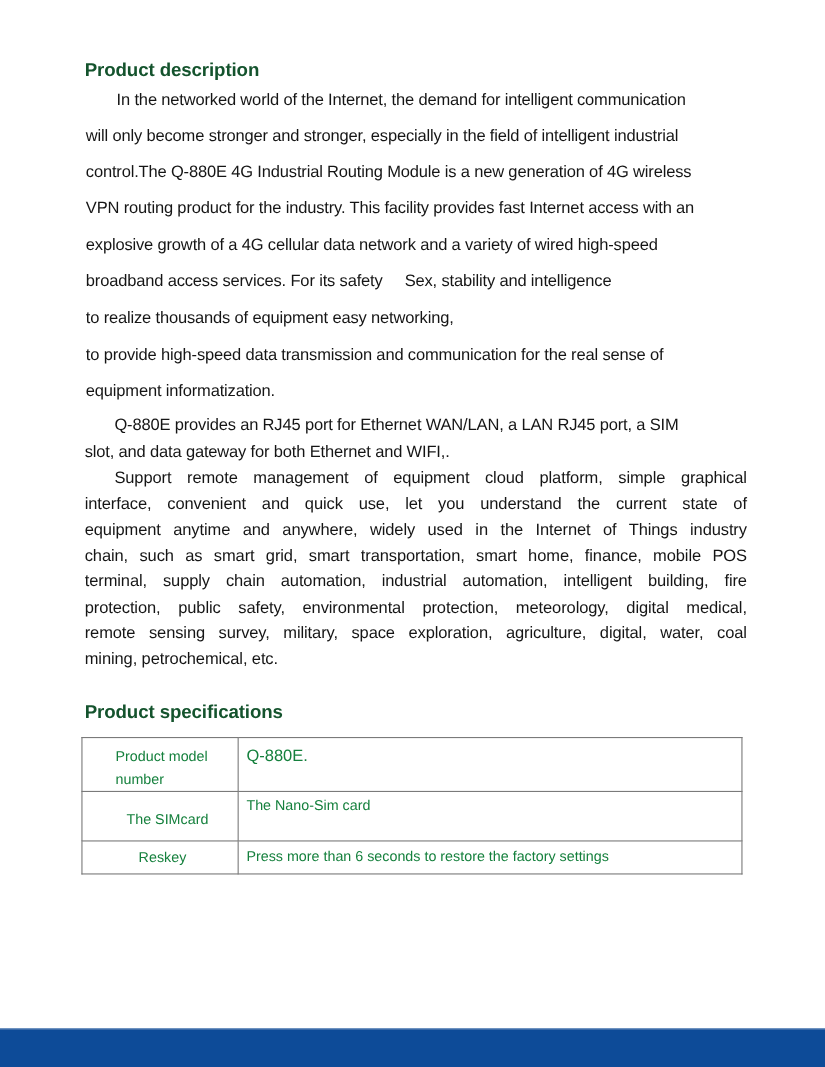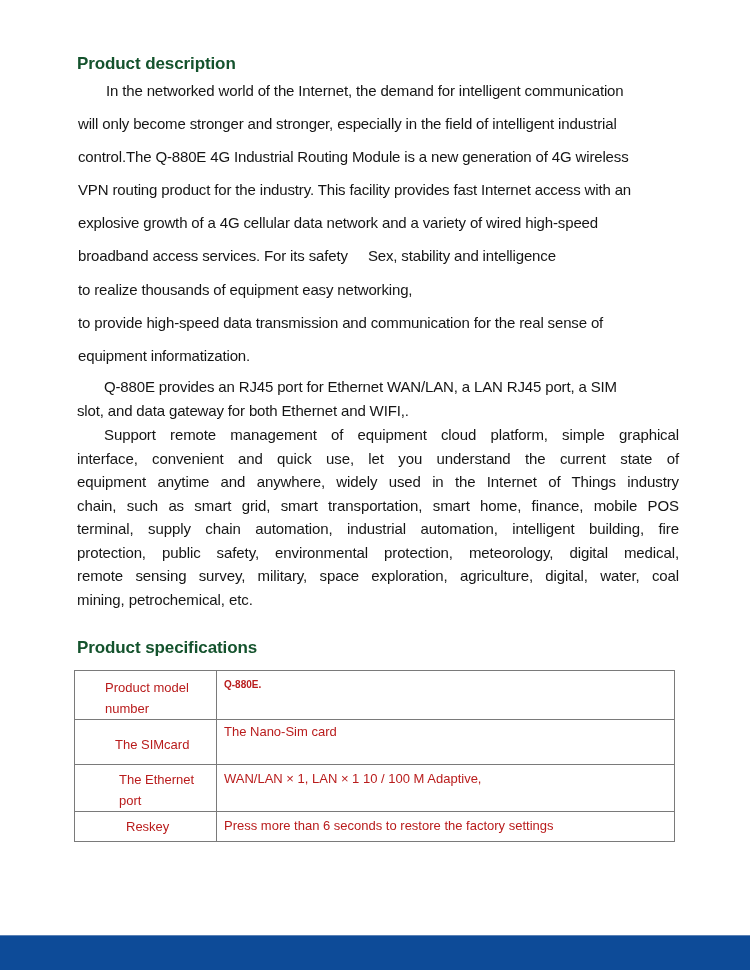--- a/index.html
+++ b/index.html
@@ -16,21 +16,21 @@
     position: absolute; left: 78px; font-size: 15px; white-space: nowrap; color: #151515;
     letter-spacing: -0.15px;
   }
   .just {
     position: absolute; left: 77px; width: 602px; font-size: 15px; color: #151515;
     text-align: justify; text-align-last: justify; white-space: nowrap; letter-spacing: -0.1px;
   }
   .just.last { text-align-last: left; }
   table.spec {
     position: absolute; left: 74px; top: 670px; width: 601px;
-    border-collapse: collapse; font-size: 13px; color: #b91c1c;
+    border-collapse: collapse; font-size: 13px; color: #15803d;
   }
   table.spec td { border: 1px solid #7a7a7a; vertical-align: top; padding: 0; }
   td.k { width: 141px; }
   td.v { padding-left: 7px !important; }
   .klabel { display: block; line-height: 21px; }
   .footer {
     position: absolute; left: 0; top: 935px; width: 750px; height: 35px;
     background: #0d4b98; border-top: 1px solid #5b82b5;
   }
 </style>
@@ -66,42 +66,31 @@
 <table class="spec">
   <tbody>
       <tr style="height:47px;">
     <td class="k">
       <div style="padding:6px 0 0 30px;">
         <span class="klabel">Product model</span>
         <span class="klabel">number</span>
       </div>
     </td>
     <td class="v">
-      <div style="padding-top:8px; font-size:10px;font-weight:bold;">Q-880E.</div>
+      <div style="padding-top:8px; font-size:15px;">Q-880E.</div>
     </td>
   </tr>
   <tr style="height:45px;">
     <td class="k">
       <div style="padding:14px 0 0 40px;">
         <span class="klabel">The SIMcard</span>
       </div>
     </td>
     <td class="v">
       <div style="padding-top:4px;">The Nano-Sim card</div>
-    </td>
-  </tr>
-  <tr style="height:46px;">
-    <td class="k">
-      <div style="padding:4px 0 0 44px;">
-        <span class="klabel">The Ethernet</span>
-        <span class="klabel">port</span>
-      </div>
-    </td>
-    <td class="v">
-      <div style="padding-top:6px;">WAN/LAN × 1, LAN × 1 10 / 100 M Adaptive,</div>
     </td>
   </tr>
   <tr style="height:30px;">
     <td class="k">
       <div style="padding:4px 0 0 51px;">
         <span class="klabel">Reskey</span>
       </div>
     </td>
     <td class="v">
       <div style="padding-top:6px;">Press more than 6 seconds to restore the factory settings</div>

